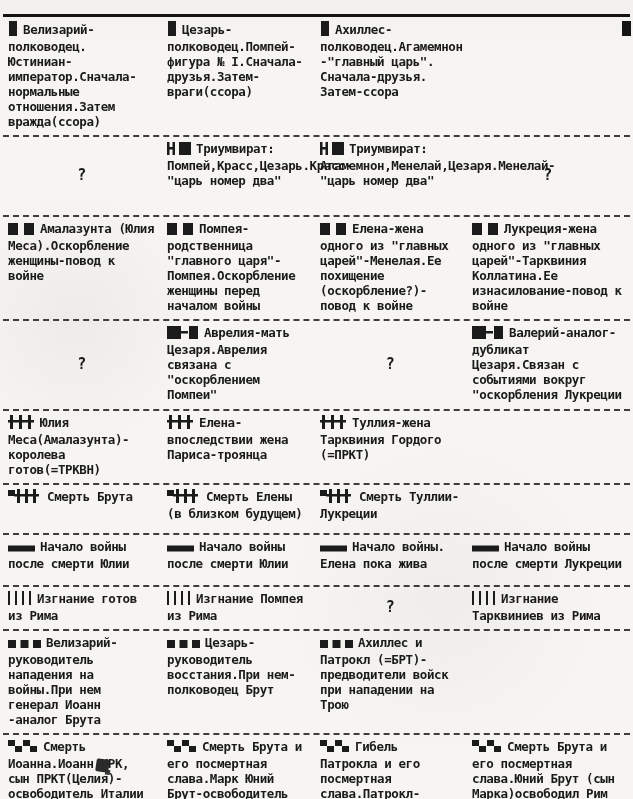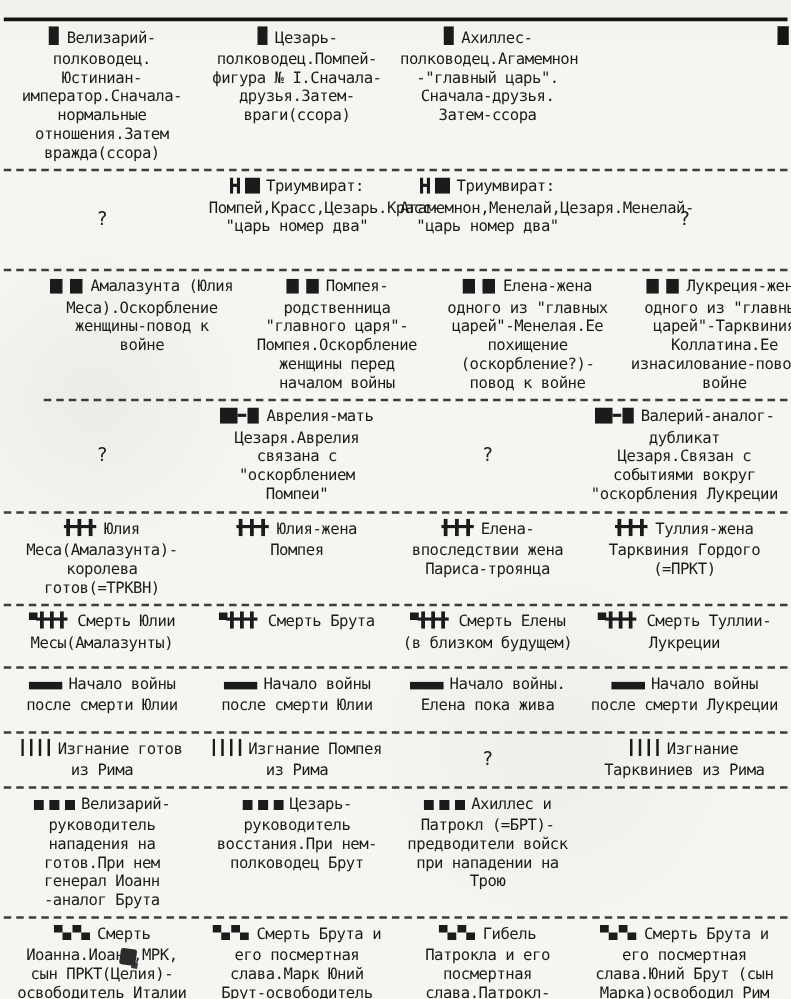--- a/index.html
+++ b/index.html
@@ -22,34 +22,33 @@
   }
   .row{
     display:grid;
     grid-template-columns:159px 153px 152px 163px;
     border-bottom:2px dashed #3d3d3d;
     padding:3px 0 4px 0;
     box-sizing:border-box;
   }
   .row:nth-child(1){border-top:3px solid #141414;min-height:96px;}
   .row:nth-child(2){min-height:80px;}
-  .row:nth-child(3){min-height:96px;margin-left:32px;}
+  .row:nth-child(3){min-height:96px;}
   .row:nth-child(4){min-height:90px;}
   .row:nth-child(5){min-height:54px;}
   .row:nth-child(6){min-height:50px;}
   .row:nth-child(7){min-height:52px;}
   .row:nth-child(8){min-height:42px;}
   .row:nth-child(9){min-height:76px;}
   .row:nth-child(10){min-height:84px;border-bottom:3px solid #1a1a1a;}
   .cell{
     padding:1px 7px 2px 5px;
-    font-size:12.5px;font-weight:normal;line-height:15px;
+    font-size:12.5px;font-weight:bold;line-height:15px;
     letter-spacing:-0.4px;
     box-sizing:border-box;
-    text-align:center;
   }
   .cell.q{
     display:flex;align-items:center;justify-content:center;
     font-size:15px;
   }
   .icon{display:inline-block;margin-right:5px;vertical-align:-2px;}
   .icon svg rect{fill:#1b1b1b;}
   .artifact{position:absolute;background:#151515;}
   #artifact-top-right{right:2px;top:21px;width:9px;height:15px;}
   #artifact-bottom{left:96px;top:759px;width:13px;height:13px;background:#2b2b2b;transform:rotate(8deg);border-radius:2px;box-shadow:6px 6px 0 -4px #3a3a3a;}
@@ -130,42 +129,29 @@
             <rect x="2" width="3" height="14"></rect>
             <rect x="11" width="3" height="14"></rect>
             <rect x="20" width="3" height="14"></rect>
             <rect y="5" width="26" height="2.5"></rect>
           </svg></span><span>Юлия Меса(Амалазунта)-королева готов(=ТРКВН)</span></div>
       <div class="cell"><span class="icon"><svg width="27" height="14" viewBox="0 0 27 14">
             <rect x="2" width="3" height="14"></rect>
             <rect x="11" width="3" height="14"></rect>
             <rect x="20" width="3" height="14"></rect>
             <rect y="5" width="26" height="2.5"></rect>
-          </svg></span><span>Юлия-жена Помпея</span></div>
-      <div class="cell"><span class="icon"><svg width="27" height="14" viewBox="0 0 27 14">
-            <rect x="2" width="3" height="14"></rect>
-            <rect x="11" width="3" height="14"></rect>
-            <rect x="20" width="3" height="14"></rect>
-            <rect y="5" width="26" height="2.5"></rect>
           </svg></span><span>Елена-впоследствии жена Париса-троянца</span></div>
       <div class="cell"><span class="icon"><svg width="27" height="14" viewBox="0 0 27 14">
             <rect x="2" width="3" height="14"></rect>
             <rect x="11" width="3" height="14"></rect>
             <rect x="20" width="3" height="14"></rect>
             <rect y="5" width="26" height="2.5"></rect>
           </svg></span><span>Туллия-жена Тарквиния Гордого (=ПРКТ)</span></div>
     </div>
     <div class="row">
-      <div class="cell"><span class="icon"><svg width="34" height="14" viewBox="0 0 34 14">
-            <rect y="1" width="7" height="6"></rect>
-            <rect x="9" width="3" height="14"></rect>
-            <rect x="17" width="3" height="14"></rect>
-            <rect x="25" width="3" height="14"></rect>
-            <rect x="6" y="5" width="25" height="2.5"></rect>
-          </svg></span><span>Смерть Юлии Месы(Амалазунты)</span></div>
       <div class="cell"><span class="icon"><svg width="34" height="14" viewBox="0 0 34 14">
             <rect y="1" width="7" height="6"></rect>
             <rect x="9" width="3" height="14"></rect>
             <rect x="17" width="3" height="14"></rect>
             <rect x="25" width="3" height="14"></rect>
             <rect x="6" y="5" width="25" height="2.5"></rect>
           </svg></span><span>Смерть Брута</span></div>
       <div class="cell"><span class="icon"><svg width="34" height="14" viewBox="0 0 34 14">
             <rect y="1" width="7" height="6"></rect>
             <rect x="9" width="3" height="14"></rect>
@@ -216,21 +202,21 @@
             <rect x="7" width="2" height="14"></rect>
             <rect x="14" width="2" height="14"></rect>
             <rect x="21" width="2" height="14"></rect>
           </svg></span><span>Изгнание Тарквиниев из Рима</span></div>
     </div>
     <div class="row">
       <div class="cell"><span class="icon"><svg width="33" height="9" viewBox="0 0 33 9">
             <rect width="8" height="8"></rect>
             <rect x="12.5" width="8" height="8"></rect>
             <rect x="25" width="8" height="8"></rect>
-          </svg></span><span>Велизарий-руководитель нападения на готов.При нем генерал Иоанн -аналог Брута</span></div>
+          </svg></span><span>Велизарий-руководитель нападения на войны.При нем генерал Иоанн -аналог Брута</span></div>
       <div class="cell"><span class="icon"><svg width="33" height="9" viewBox="0 0 33 9">
             <rect width="8" height="8"></rect>
             <rect x="12.5" width="8" height="8"></rect>
             <rect x="25" width="8" height="8"></rect>
           </svg></span><span>Цезарь-руководитель восстания.При нем-полководец Брут</span></div>
       <div class="cell"><span class="icon"><svg width="33" height="9" viewBox="0 0 33 9">
             <rect width="8" height="8"></rect>
             <rect x="12.5" width="8" height="8"></rect>
             <rect x="25" width="8" height="8"></rect>
           </svg></span><span>Ахиллес и Патрокл (=БРТ)-предводители войск при нападении на Трою</span></div>

